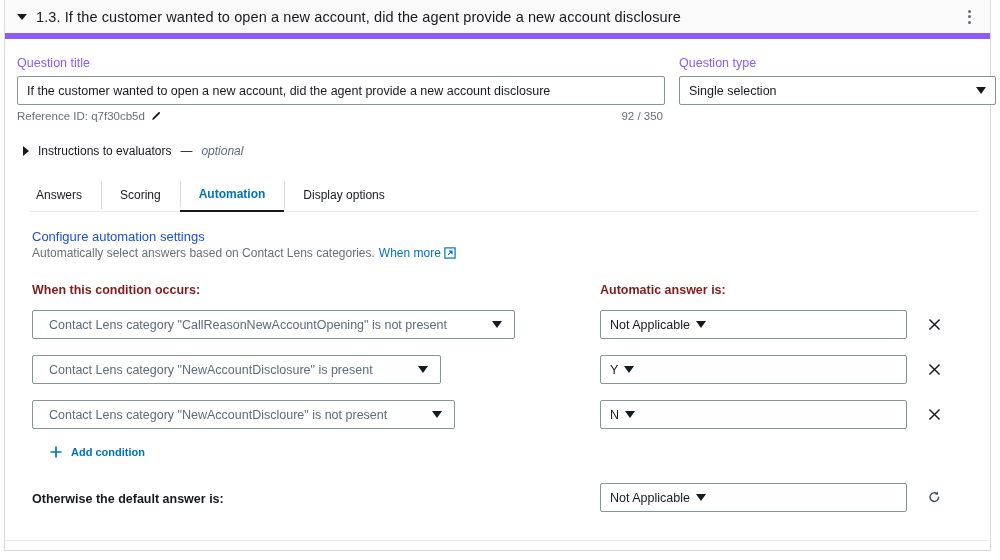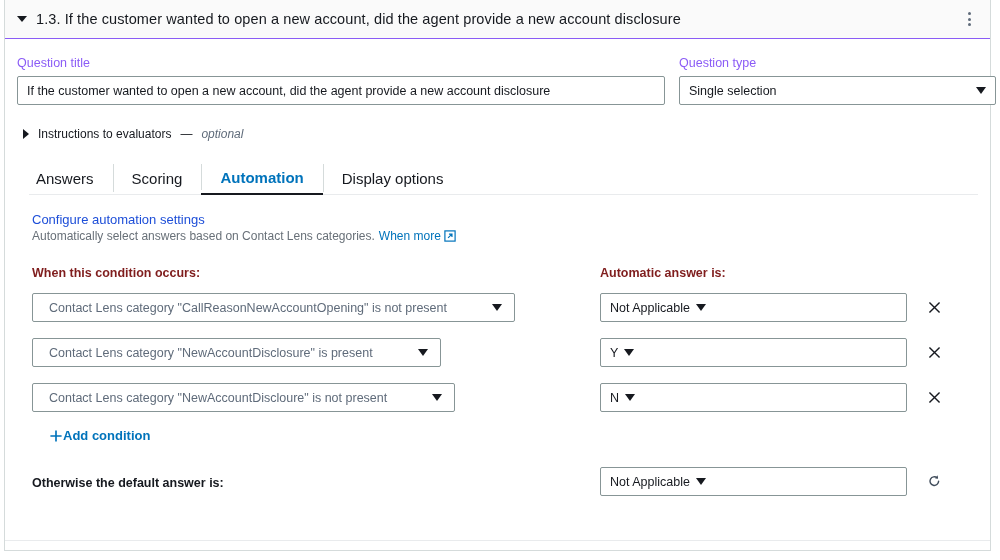--- a/index.html
+++ b/index.html
@@ -32,21 +32,21 @@
     background: #ffffff;
     border: 1px solid #d5dbdb;
     border-top: none;
   }
 
   
   .card-header {
     position: relative;
     height: 39px;
     background: #fafafa;
-    border-bottom: 1px solid #8b5cf6;
+    border-bottom: 6px solid #8b5cf6;
     display: flex;
     align-items: center;
     padding: 0 14px 0 12px;
   }
   .caret-down {
     width: 0; height: 0;
     border-left: 5px solid transparent;
     border-right: 5px solid transparent;
     border-top: 6px solid #16191f;
     margin-right: 9px;
@@ -178,21 +178,21 @@
     display: flex;
     align-items: stretch;
     height: 34px;
     position: relative;
     z-index: 2;
   }
   .tab {
     display: flex;
     align-items: center;
     padding: 0 19px;
-    font-size: 15px;
+    font-size: 12px;
     color: #16191f;
     cursor: pointer;
     position: relative;
   }
   .tab + .tab::before {
     content: "";
     position: absolute;
     left: 0;
     top: 3px;
     bottom: 3px;
@@ -291,22 +291,23 @@
     margin-left: 14px;
     display: flex;
     align-items: center;
     justify-content: center;
     cursor: pointer;
   }
 
   .add-cond {
     display: flex;
     align-items: center;
+    gap: 8px;
     color: #0073bb;
-    font-size: 13px;
+    font-size: 11px;
     font-weight: bold;
     cursor: pointer;
     margin-top: 1px;
     margin-left: 17px;
   }
   .plus-icon { width: 14px; height: 14px; }
 
   .default-row {
     display: flex;
     align-items: center;
@@ -351,20 +352,31 @@
           <i></i>
       </div>
     </div>
 
     <div class="card-body">
 
       <div class="row-top">
         <div class="col-left">
           <div class="field-label">Question title</div>
           <input class="text-input" value="If the customer wanted to open a new account, did the agent provide a new account disclosure" style="">
+          <div class="meta-row">
+            <div class="ref-id">
+              <span>Reference ID: q7f30cb5d</span>
+              <span class="pencil">
+                <svg viewBox="0 0 16 16" width="11" height="11" aria-hidden="true">
+                  <path d="M12.3 1.7a1.2 1.2 0 0 1 1.7 0l.3.3a1.2 1.2 0 0 1 0 1.7L6 12 3 13l1-3z" fill="#16191f"></path>
+                </svg>
+              </span>
+            </div>
+            <div class="counter">92 / 350</div>
+          </div>
         </div>
 
         <div class="col-right">
           <div class="field-label">Question type</div>
           <div class="select-box">
             <span class="sel-text">Single selection</span>
             <span class="tri-down"></span>
           </div>
         </div>
       </div>

